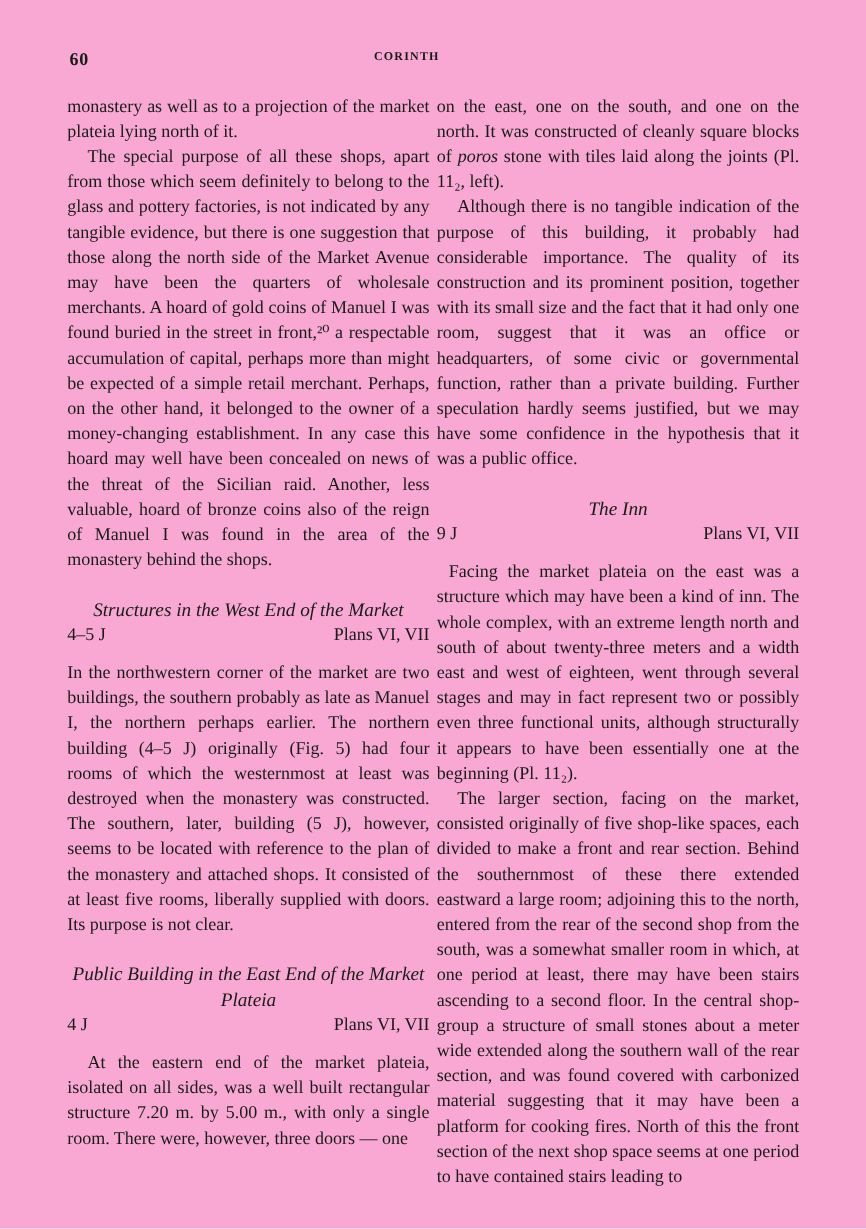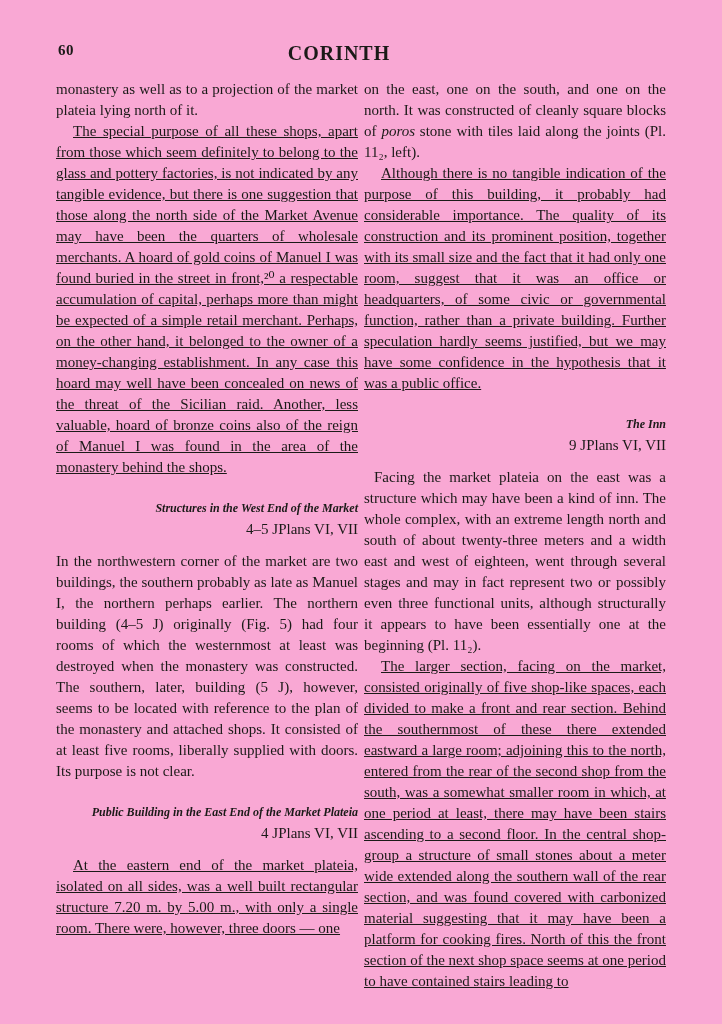--- a/index.html
+++ b/index.html
@@ -26,49 +26,49 @@
     font-size: 15px;
     font-weight: 700;
     letter-spacing: 0.5px;
   }
   .head-title {
     position: absolute;
     left: 0;
     right: 44px;
     top: 0;
     text-align: center;
-    font-size: 20px;
+    font-size: 10px;
     font-weight: 700;
     letter-spacing: 1px;
   }
   .columns {
     display: flex;
     gap: 6px;
   }
   .col {
     flex: 1;
     min-width: 0;
     font-size: 15px;
     line-height: 21px;
     text-align: justify;
   }
   p { margin: 0; }
-  .indent { text-indent: 17px; text-decoration: underline; }
+  .indent { text-indent: 17px; }
   .indent-sm { text-indent: 10px; }
   .section-heading {
     font-style: italic;
-    font-weight: 700;
-    font-size: 12px;
+    font-weight: 400;
+    font-size: 16px;
     line-height: 21px;
-    text-align: right;
+    text-align: center;
     margin-top: 20px;
   }
   .ref-row {
     display: flex;
-    justify-content: flex-end;
+    justify-content: space-between;
     line-height: 21px;
     margin-bottom: 11px;
     text-align: left;
   }
   .footnote {
     margin-top: 11px;
     font-size: 12.5px;
     line-height: 17px;
     text-indent: 14px;
     text-align: left;

